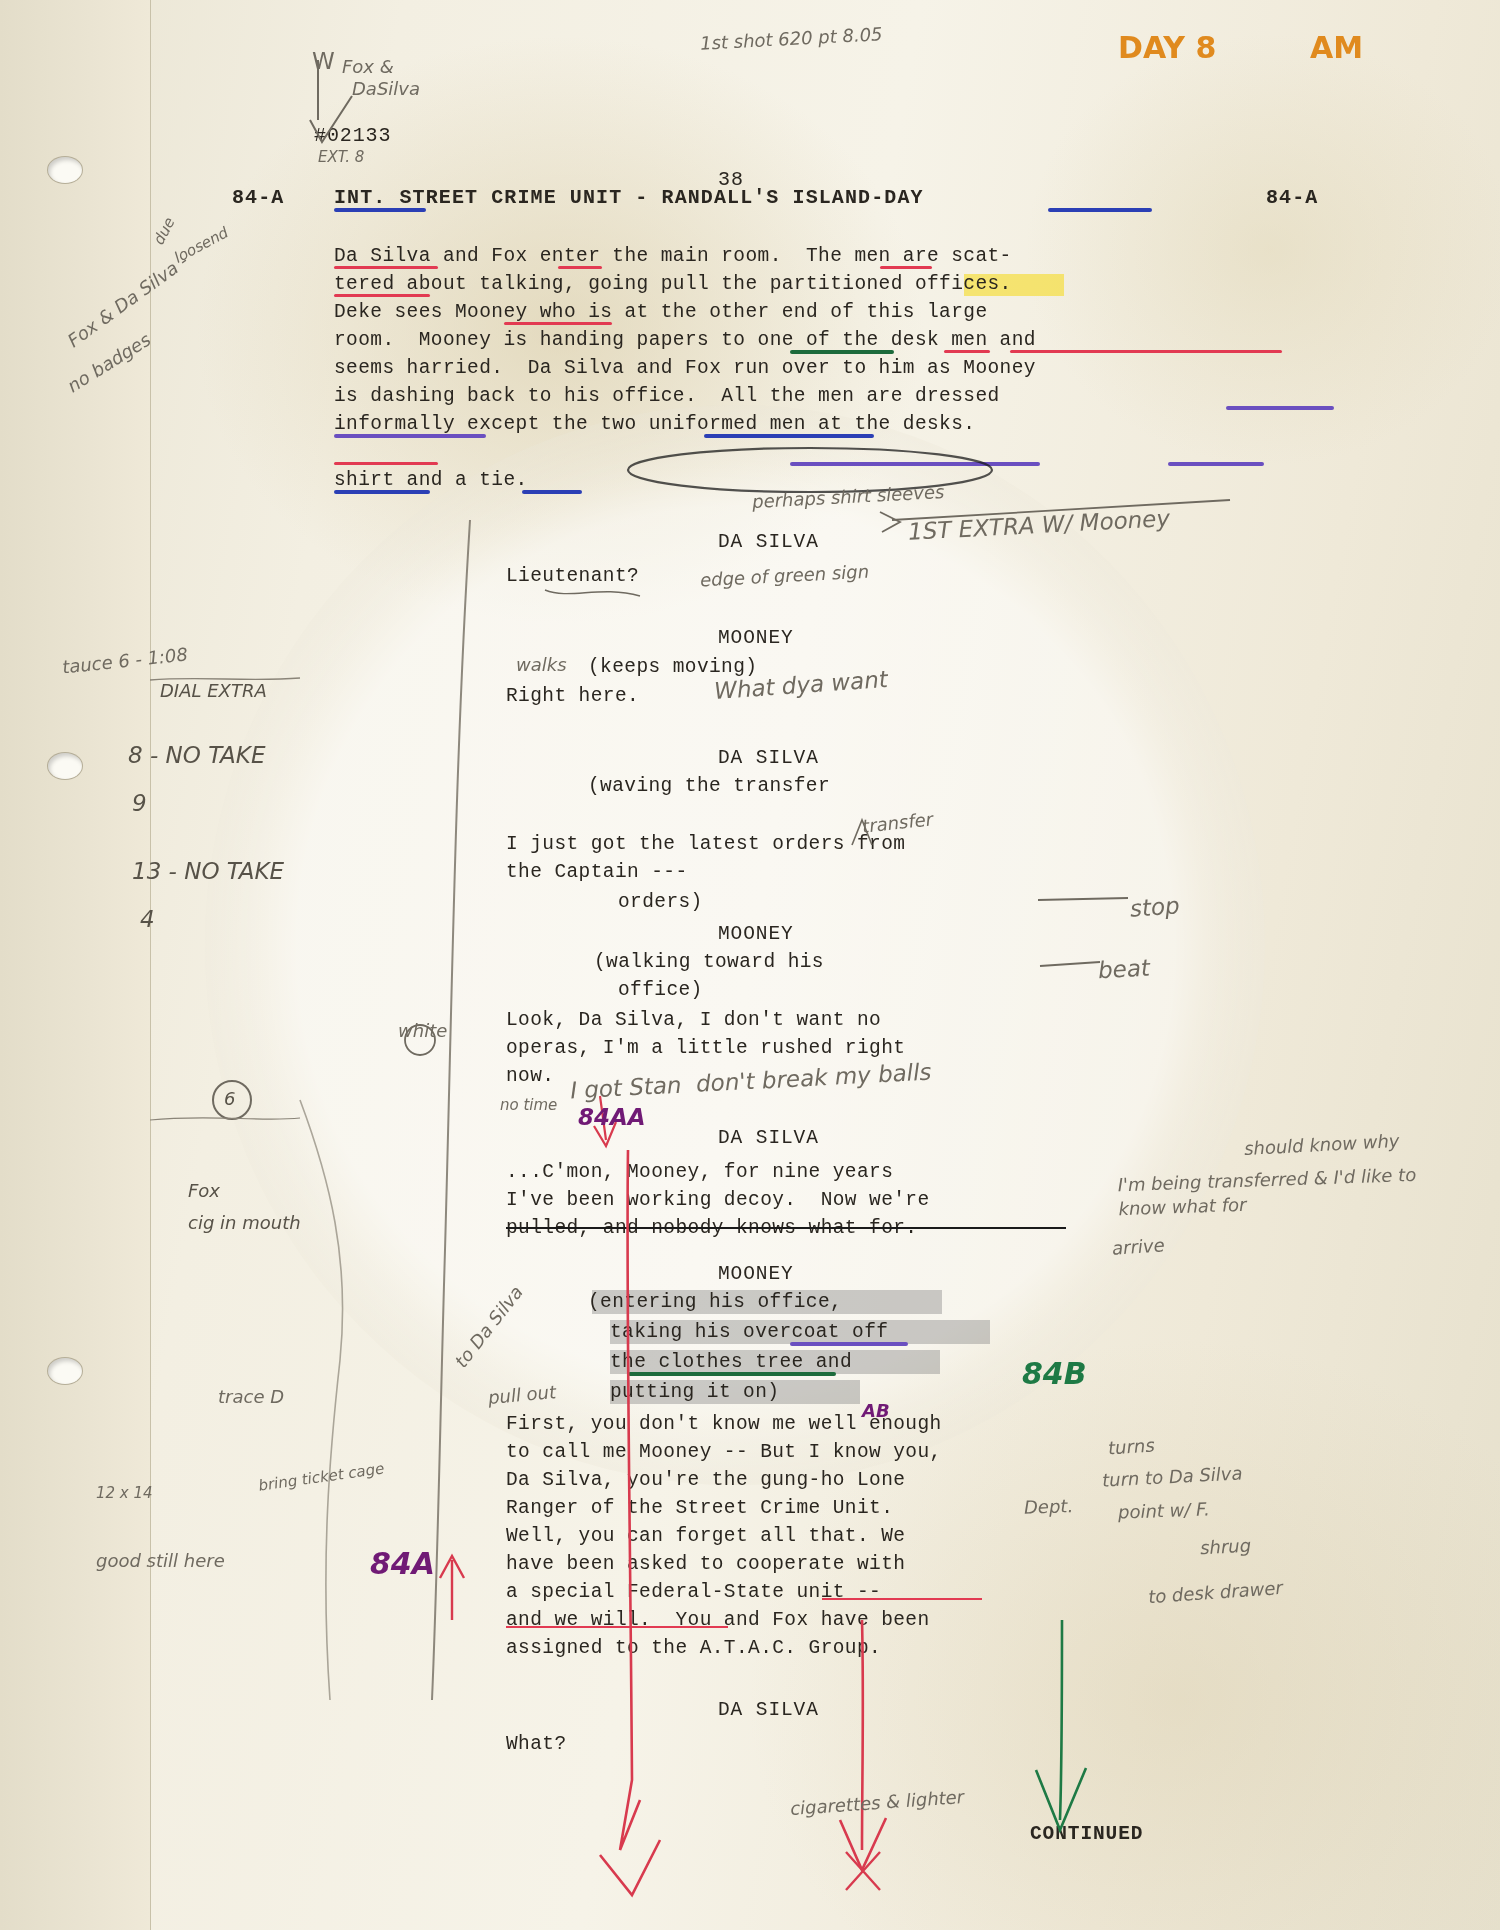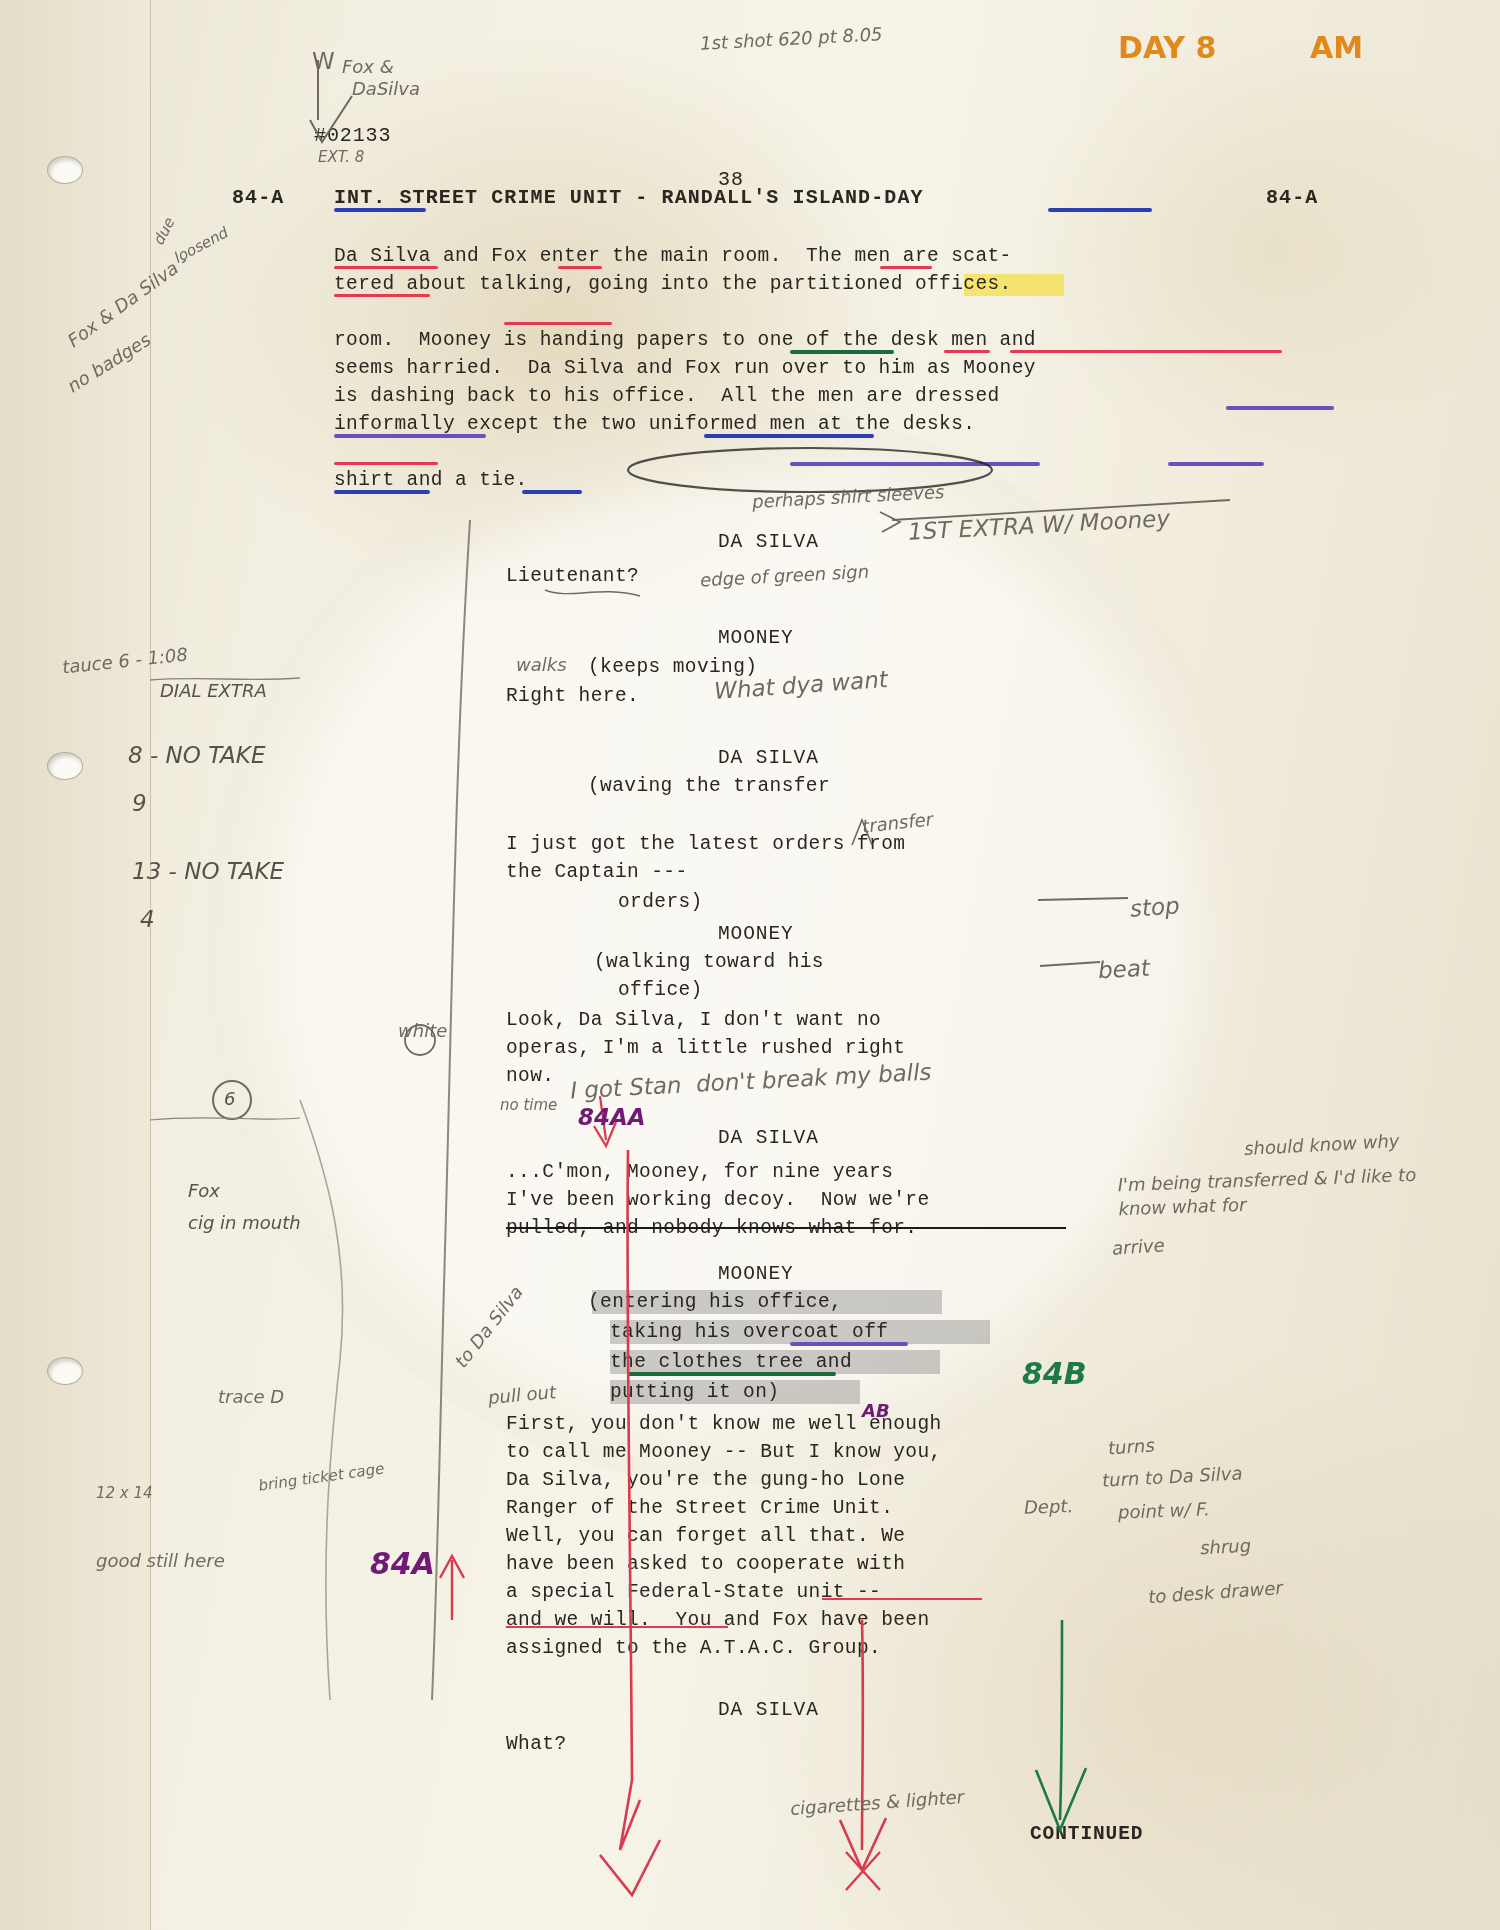--- a/index.html
+++ b/index.html
@@ -100,21 +100,22 @@
 <div id="typed">
 
   <div class="t slug" style="left:314px;top:124px;">#02133</div>
   <div class="t slug" style="left:718px;top:126px;margin-top:42px;">38</div>
 
   <div class="t scenehead" style="left:232px;top:186px;">84-A</div>
   <div class="t scenehead" style="left:334px;top:186px;">INT. STREET CRIME UNIT - RANDALL'S ISLAND-DAY</div>
   <div class="t scenehead" style="left:1266px;top:186px;">84-A</div>
 
   <div class="t body" style="left:334px;top:243px;">Da Silva and Fox enter the main room.  The men are scat-</div>
-  <div class="t body" style="left:334px;top:271px;">tered about talking, going into the partitioned offices.</div>
+  <div class="t body" style="left:334px;top:271px;">tered about talking, going pull the partitioned offices.</div>
+  <div class="t body" style="left:334px;top:299px;">Deke sees Mooney who is at the other end of this large</div>
   <div class="t body" style="left:334px;top:327px;">room.  Mooney is handing papers to one of the desk men and</div>
   <div class="t body" style="left:334px;top:355px;">seems harried.  Da Silva and Fox run over to him as Mooney</div>
   <div class="t body" style="left:334px;top:383px;">is dashing back to his office.  All the men are dressed</div>
   <div class="t body" style="left:334px;top:411px;">informally except the two uniformed men at the desks.</div>
   <div class="t body" style="left:334px;top:467px;">shirt and a tie.</div>
 
   <div class="t cue" style="left:718px;top:531px;">DA SILVA</div>
   <div class="t dlg" style="left:506px;top:563px;">Lieutenant?</div>
 
   <div class="t cue" style="left:718px;top:627px;">MOONEY</div>

